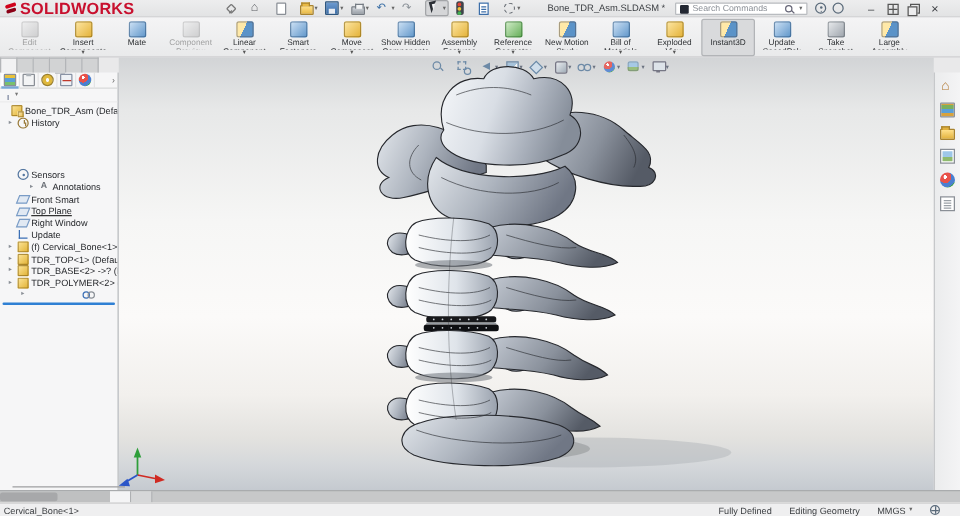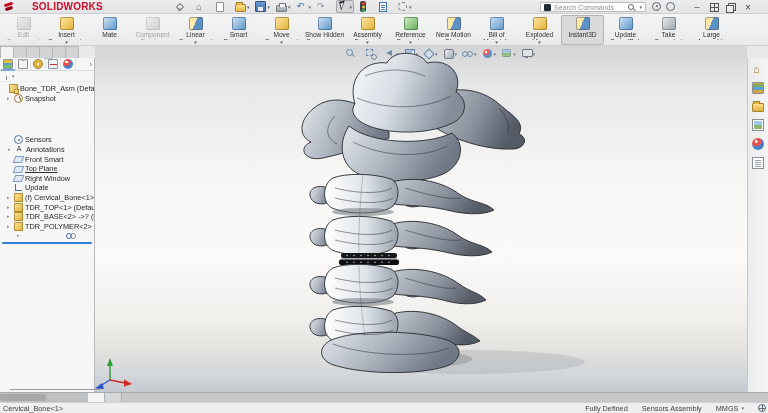--- a/index.html
+++ b/index.html
@@ -7,21 +7,21 @@
        font-family:"Liberation Sans","DejaVu Sans",sans-serif;
        background:#e9e9ea;font-size:8px;color:#333;-webkit-font-smoothing:antialiased;}
   #app *{box-sizing:border-box;}
 
   
   .titlebar{position:absolute;left:0;top:0;width:768px;height:14px;background:linear-gradient(#ededee,#e2e3e4);
             display:flex;align-items:center;border-bottom:1px solid #d0d0d1;}
   .ds-mark{width:10px;height:9px;margin-left:4px;position:relative;flex:none;}
   .ds-mark::before{content:"";position:absolute;left:0;top:1px;width:9px;height:3px;background:#d0021b;border-radius:2px;transform:rotate(-18deg);}
   .ds-mark::after{content:"";position:absolute;left:1px;top:5px;width:8px;height:3px;background:#8b0016;border-radius:2px;transform:rotate(-18deg);}
-  .logo-text{font-size:10px;font-weight:bold;color:#c8102e;letter-spacing:.2px;margin-left:18px;}
+  .logo-text{font-size:13px;font-weight:bold;color:#c8102e;letter-spacing:.2px;margin-left:2px;}
   .menus{display:flex;gap:10px;margin-left:14px;color:#44474b;font-size:7.5px;}
   .menus .menu-item{cursor:default;}
   .pin{width:8px;height:8px;position:relative;margin-left:8px;}
   .pin::before{content:"";position:absolute;left:2px;top:1px;width:4px;height:4px;border:1px solid #777;border-radius:1px;transform:rotate(45deg);}
   .pin::after{content:"";position:absolute;left:4px;top:5px;width:1px;height:3px;background:#777;transform:rotate(45deg);}
   .qa-row{display:flex;align-items:center;gap:2px;margin-left:10px;}
   .qbtn{display:flex;align-items:center;height:13px;padding:0 1px;border:1px solid transparent;border-radius:2px;}
   .qbtn.active{background:#d5d6d8;border-color:#a3a5a8;}
   .qcaret{font-size:5px;color:#666;margin-left:1px;}
   .qi{width:11px;height:11px;position:relative;display:inline-block;flex:none;}
@@ -169,21 +169,21 @@
   
   .scroll-hairline{position:absolute;left:10px;top:389px;width:90px;height:1px;background:#9e9fa1;}
   .bottomtabs{position:absolute;left:0;top:392px;width:768px;height:10px;background:#c7c8c9;border-top:1px solid #a9abad;display:flex;align-items:stretch;}
   .btscroll{width:88px;background:#bfc0c1;position:relative;flex:none;}
   .btthumb{position:absolute;left:0;top:1px;width:46px;height:7px;background:#a7a8aa;border-radius:2px;}
   .btab{padding:0 8px;font-size:7px;line-height:9px;color:#3a3d41;background:#d6d7d8;border-right:1px solid #aeb0b2;white-space:nowrap;}
   .btab.active{background:#f4f4f5;font-weight:bold;}
   .statusbar{position:absolute;left:0;top:402px;width:768px;height:11px;background:#efeff0;border-top:1px solid #cfcfd0;
              display:flex;align-items:center;font-size:7.3px;color:#3e4144;}
   .sb-sel{margin-left:3px;}
-  .sb-right{position:absolute;right:2px;display:flex;align-items:center;gap:14px;}
+  .sb-right{position:absolute;right:16px;display:flex;align-items:center;gap:14px;}
   .sb-units{display:flex;align-items:center;gap:3px;}
   .sb-caret{font-size:5px;color:#666;}
   .globe{width:8px;height:8px;border:1px solid #5a6a7a;border-radius:50%;position:relative;}
   .globe::before{content:"";position:absolute;left:0;top:3px;width:6px;height:1px;background:#5a6a7a;}
   .globe::after{content:"";position:absolute;left:2.5px;top:0;width:1px;height:6px;background:#5a6a7a;}
 </style>
 </head>
 <body>
 
 <div id="app">
@@ -241,20 +241,21 @@
         </span>
         <span class="qbtn">
           <span class="qi qi-file-properties"></span>
           <span class="qcaret" style="visibility: hidden;">▾</span>
         </span>
         <span class="qbtn">
           <span class="qi qi-options"></span>
           <span class="qcaret">▾</span>
         </span>
       </div>
+    <span class="win-title">Bone_TDR_Asm.SLDASM *</span>
     <div class="searchbox">
       <span class="sw-badge"></span>
       <span class="search-ph">Search Commands</span>
       <span class="mag"></span>
       <span class="qcaret">▾</span>
     </div>
     <div class="tbar-icons">
 
     <span class="tb-user"></span>
         <span class="tb-help"></span>
@@ -557,28 +558,28 @@
     <div class="tree">
 
     <div class="trow">
           <span class="texp" style="visibility: hidden;">▸</span>
           <span class="ti ti-assembly"></span>
           <span class="tlabel">Bone_TDR_Asm (Default) &lt;Display Sta</span>
         </div>
         <div class="trow" style="padding-left: 7px;">
           <span class="texp">▸</span>
           <span class="ti ti-history"></span>
-          <span class="tlabel">Snapshot</span>
+          <span class="tlabel">History</span>
         </div>
         <div class="trow" style="padding-left: 7px; margin-top: 32px;">
           <span class="texp" style="visibility: hidden;">▸</span>
           <span class="ti ti-sensors"></span>
           <span class="tlabel">Sensors</span>
         </div>
-        <div class="trow" style="padding-left: 8px;">
+        <div class="trow" style="padding-left: 24px;">
           <span class="texp">▸</span>
           <span class="ti ti-annotations"></span>
           <span class="tlabel">Annotations</span>
         </div>
         <div class="trow" style="padding-left: 7px;">
           <span class="texp" style="visibility: hidden;">▸</span>
           <span class="ti ti-plane"></span>
           <span class="tlabel">Front Smart</span>
         </div>
         <div class="trow" style="padding-left: 7px; text-decoration: underline;">
@@ -643,21 +644,21 @@
     <span style="display:flex;">
 
     <span class="btab active"></span>
         <span class="btab"></span>
       </span>
   </div>
   <div class="statusbar">
     <span class="sb-sel">Cervical_Bone&lt;1&gt;</span>
     <span class="sb-right">
       <span>Fully Defined</span>
-      <span>Sensors Assembly</span>
+      <span>Editing Geometry</span>
       <span class="sb-units">
         <span>MMGS</span>
         <span class="sb-caret">▾</span>
       </span>
       <span class="globe"></span>
     </span>
   </div>
 </div>
 
 </body></html>

